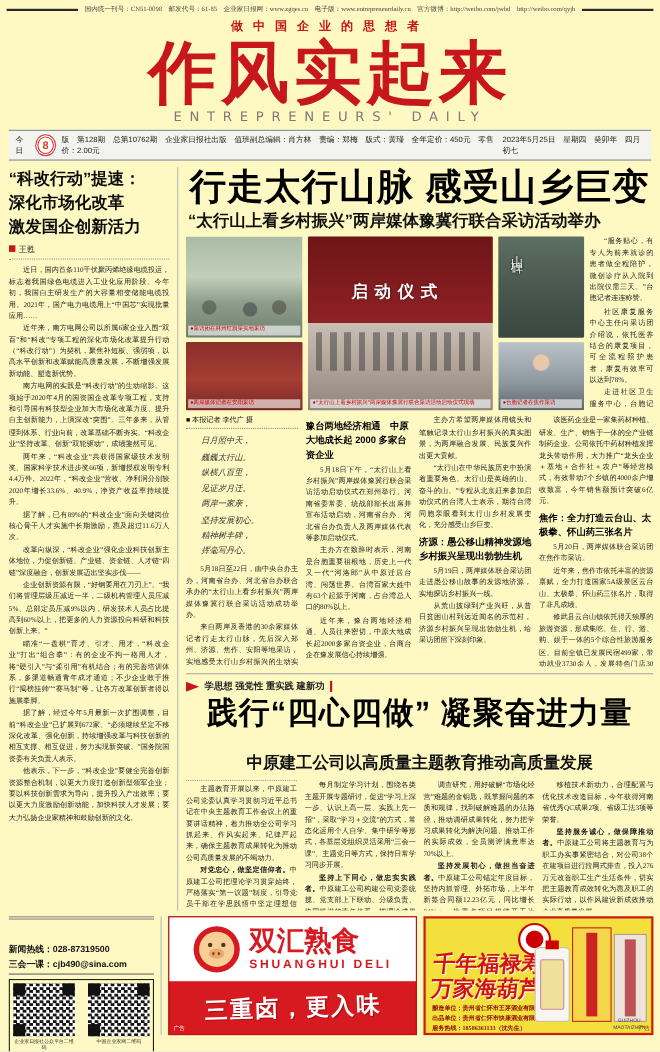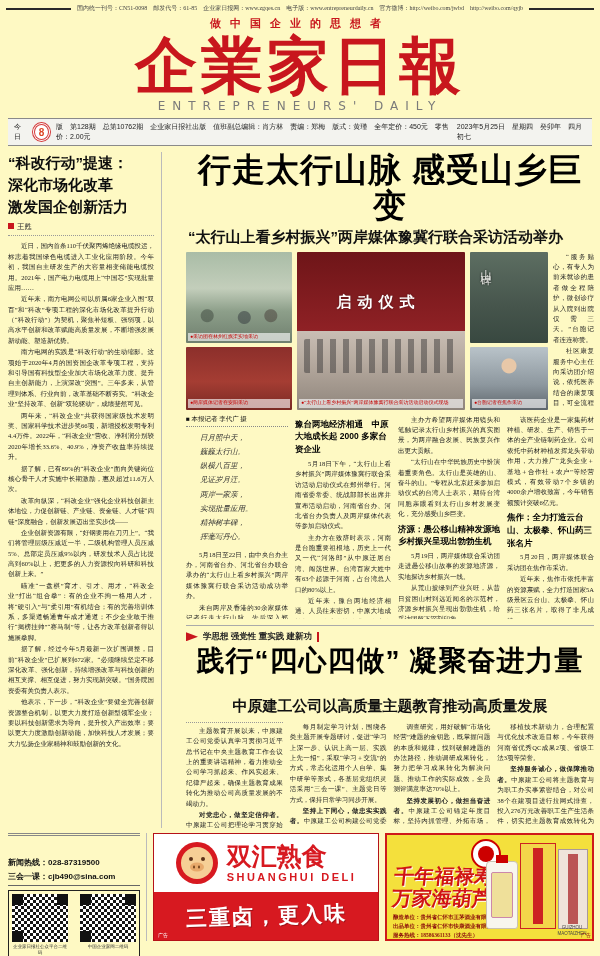--- a/index.html
+++ b/index.html
@@ -20,21 +20,21 @@
            font-family:"DejaVu Sans",sans-serif;}
 
   
   .datebar{margin:5px 8px 0 8px;border-top:1px solid #8a8a8a;border-bottom:1px solid #8a8a8a;background:#f3f3ef;
            display:flex;align-items:center;font-size:7px;color:#222;padding:3px 6px;gap:4px;}
   .pageno{width:14px;height:14px;border-radius:50%;color:#d42;display:flex;align-items:center;justify-content:center;
           font-size:10px;font-weight:bold;box-shadow:0 0 0 1px #d43a3a,0 0 0 2px #fff,0 0 0 3px #d43a3a;margin:0 4px;background:#fff;}
   .date-right{margin-left:auto;}
 
   
-  .body-row{display:flex;padding:6px 6px 0 8px;gap:24px;height:676px;overflow:hidden;}
+  .body-row{display:flex;padding:6px 6px 0 8px;gap:7px;height:676px;overflow:hidden;}
   aside{width:146px;flex:none;border-right:1px solid #bbb;padding-right:7px;display:flex;flex-direction:column;overflow:hidden;}
   .aside-hl{font-size:15px;font-weight:900;line-height:1.45;color:#0d0d0d;}
   .byline{font-size:7.5px;color:#333;margin:5px 0 3px 0;border-bottom:1px dotted #999;padding-bottom:3px;}
   .redsq{display:inline-block;width:6px;height:6px;background:#c8161d;margin-right:3px;}
   .bt{font-size:6.5px;line-height:1.6;text-align:justify;color:#222;}
   .bt p{margin:0 0 1px 0;text-indent:2em;}
   .bt b{font-weight:900;}
   aside .bt{flex:1;overflow:hidden;margin-top:2px;}
 
   main{flex:1;display:flex;flex-direction:column;overflow:hidden;min-width:0;justify-content:center;}
@@ -147,21 +147,21 @@
 
 <div id="page">
 
   <div class="topbar">
     <div class="toprule"></div>
     <div class="toptext">国内统一刊号：CN51-0098　邮发代号：61-85　企业家日报网：www.zgqes.cn　电子版：www.entrepreneurdaily.cn　官方微博：http://weibo.com/jwbd　http://weibo.com/qyjb</div>
     <div class="toprule"></div>
   </div>
   <div class="slogan sans">做中国企业的思想者</div>
 
-  <div class="mast-cn">企業家日報</div>
+  <div class="mast-cn">作风实起来</div>
   <div class="mast-en">ENTREPRENEURS' DAILY</div>
 
   <div class="datebar sans">
     <span>今日</span>
     <span class="pageno">8</span>
     <span>版　第128期　总第10762期　企业家日报社出版　值班副总编辑：肖方林　责编：郑梅　版式：黄瑾　全年定价：450元　零售价：2.00元</span>
     <span class="date-right">2023年5月25日　星期四　癸卯年　四月初七</span>
   </div>
 
   <div class="body-row">
@@ -224,21 +224,21 @@
 
       <div class="fcols">
         <div class="fc1">
           <div class="credit">■ 本报记者 李代广 摄</div>
           <div class="poem">
               <p>日月照中天，</p>
               <p>巍巍太行山。</p>
               <p>纵横八百里，</p>
               <p>见证岁月迁。</p>
               <p>两岸一家亲，</p>
-              <p>实现批量应用。</p>
+              <p>坚持发展初心。</p>
               <p>精神树丰碑，</p>
               <p>挥毫写丹心。</p>
             </div>
           <div class="bt">
               <p>5月18日至22日，由中央台办主办，河南省台办、河北省台办联合承办的“太行山上看乡村振兴”两岸媒体豫冀行联合采访活动成功举办。</p>
               <p>来自两岸及香港的30余家媒体记者行走太行山脉，先后深入郑州、济源、焦作、安阳等地采访，实地感受太行山乡村振兴的生动实践。</p>
             </div>
         </div>
         <div class="fc2">
           <div class="subhead sans">豫台两地经济相通　中原大地成长起 2000 多家台资企业</div>

